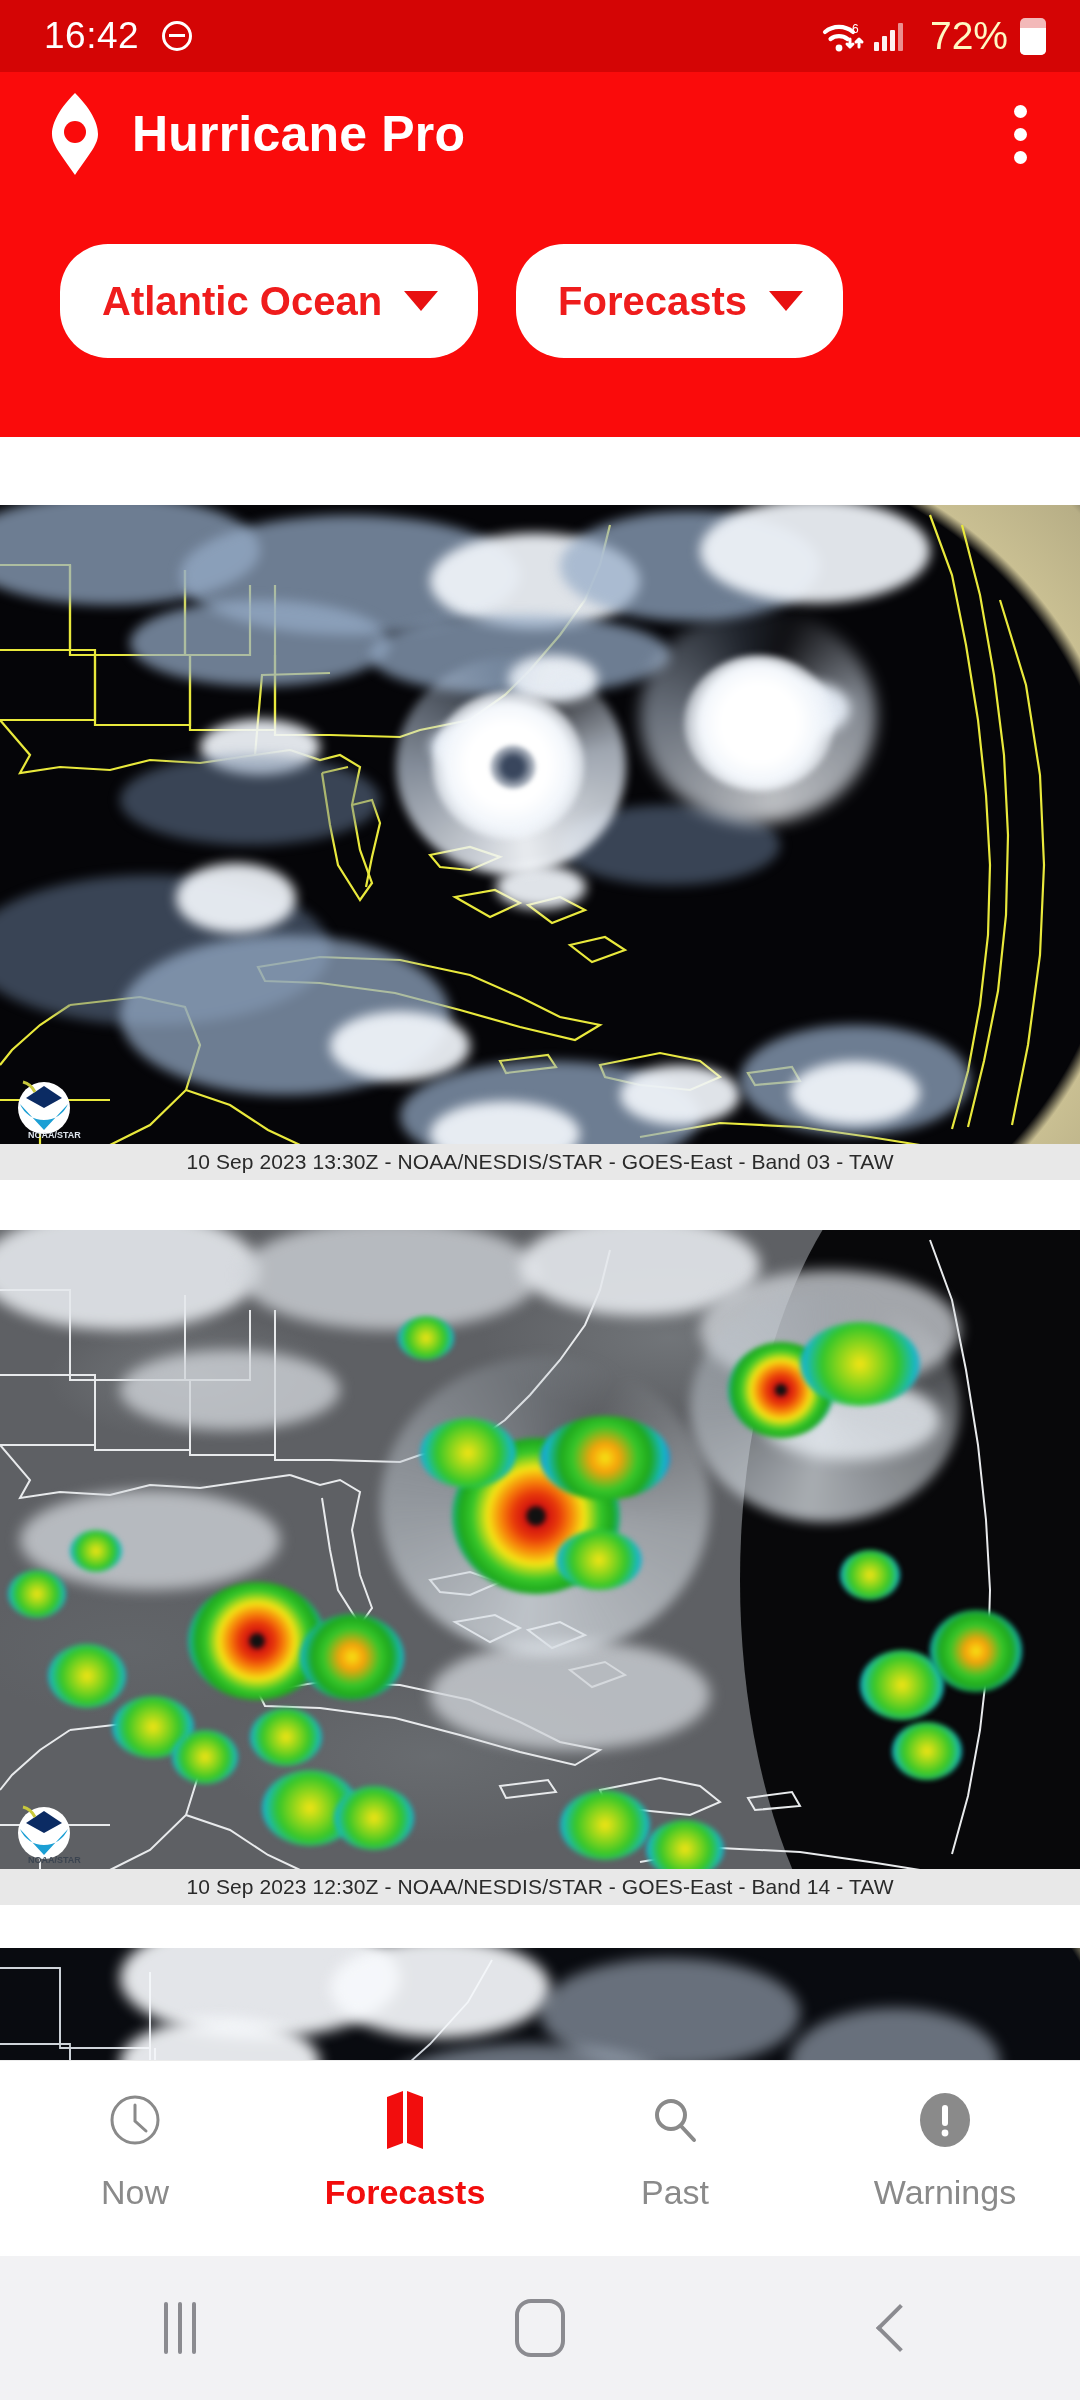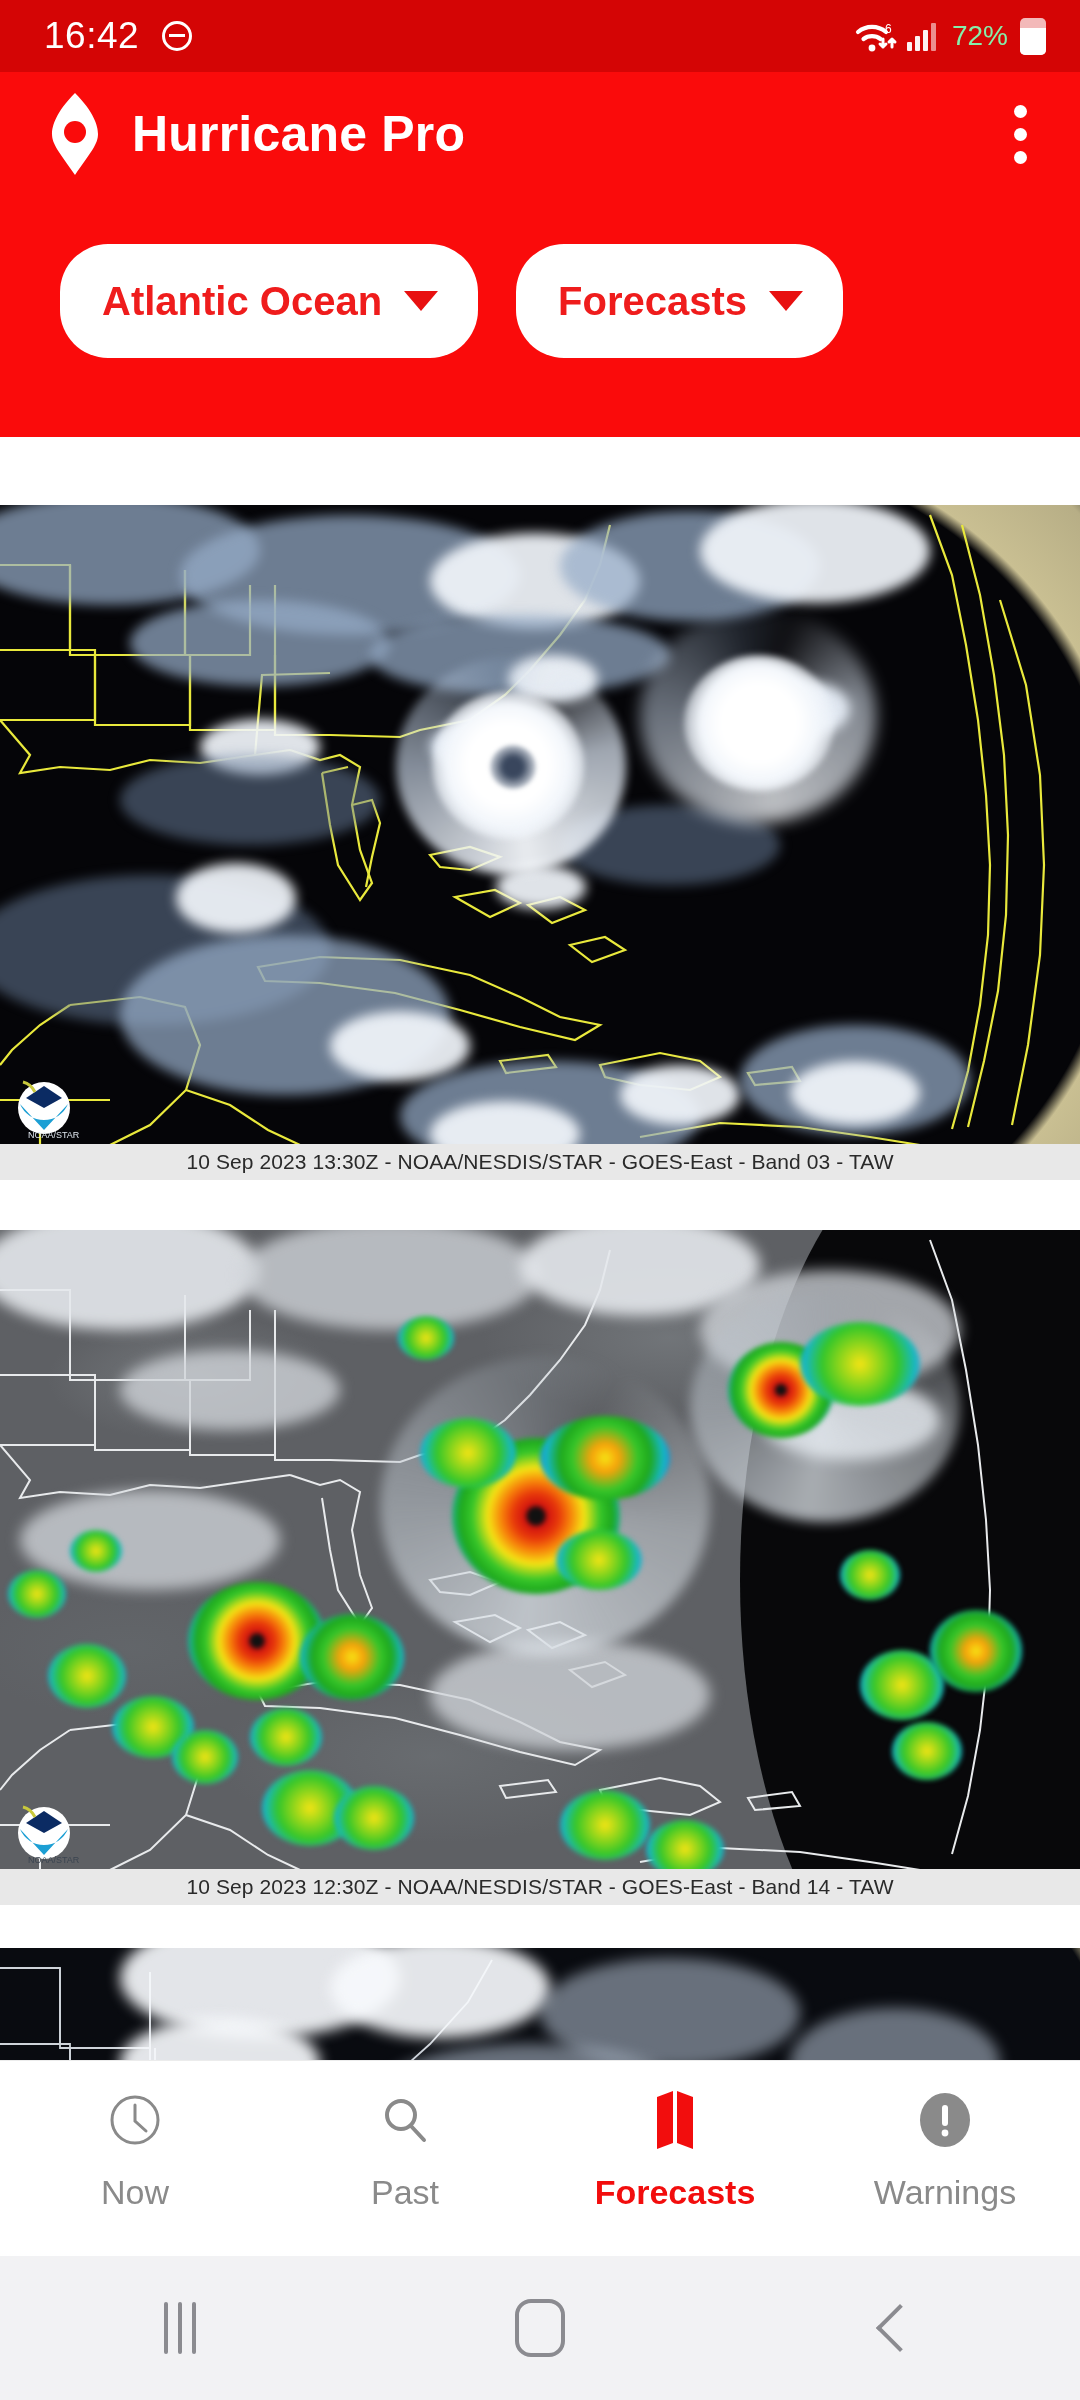--- a/index.html
+++ b/index.html
@@ -25,21 +25,21 @@
               width:16px; height:3px; background:#fff; }
   .sb-right { display:flex; align-items:center; gap:9px; }
   .wifi6 { position:relative; width:44px; height:34px; }
   .wifi6 svg { position:absolute; left:0; top:2px; }
   .sig { display:flex; align-items:flex-end; gap:3px; height:30px; }
   .sig i { display:block; width:5px; background:#fff; border-radius:1px; }
   .sig i:nth-child(1){height:9px;opacity:.95}
   .sig i:nth-child(2){height:15px;opacity:.95}
   .sig i:nth-child(3){height:21px;opacity:.95}
   .sig i:nth-child(4){height:28px;opacity:.55}
-  .batt-pct { color:#86efac; font-size:28px; margin-left:7px; }
+  .batt-pct { color:#fef9c3; font-size:39px; margin-left:18px; }
   .batt {
     width:26px; height:37px; border-radius:5px; background:#f3b9b9;
     position:relative; margin-left:3px; overflow:hidden;
   }
   .batt::before { content:""; position:absolute; left:8px; top:-5px;
      width:10px; height:6px; background:#f3b9b9; border-radius:2px; }
   .batt span { position:absolute; left:0; bottom:0; width:100%; height:72%;
      background:#ffffff; }
 
   
@@ -66,21 +66,21 @@
            border-right:17px solid transparent;border-top:20px solid #e81010; }
 
   
   .content { position:absolute; left:0; top:437px; width:1080px; height:1623px;
              background:#fff; overflow:hidden; }
   .card { position:absolute; left:0; width:1080px; overflow:hidden; background:#000; }
   #card1 { top:68px;  height:675px; }
   #card2 { top:793px; height:675px; }
   #card3 { top:1511px; height:300px; }
 
-  .sat { position:absolute; inset:0; overflow:hidden; }
+  .sat { position:absolute; inset:0; overflow:hidden;font-weight:bold; }
 
   
   .vis-base { position:absolute; inset:0; background:#050508; }
   .limb {
     position:absolute; right:-150px; top:-120px; width:520px; height:960px;
     border-radius:50%;
     background:
       radial-gradient(circle at 0% 50%, rgba(0,0,0,0) 58%, #c9bf92 60%, #b7ae86 72%, rgba(0,0,0,0) 78%);
   }
 
@@ -493,38 +493,38 @@
   <div class="navitem">
     <span class="navicon">
       <svg width="56" height="56" viewBox="0 0 56 56">
         <circle cx="28" cy="28" r="23" fill="none" stroke="#8a8a8a" stroke-width="3"></circle>
         <path d="M28 13 V29 L39 39" fill="none" stroke="#8a8a8a" stroke-width="3" stroke-linecap="round"></path>
       </svg>
     </span>
     <span class="navlabel">Now</span>
   </div>
 
+  <div class="navitem active">
+    <span class="navicon">
+      <svg width="56" height="62" viewBox="0 0 56 62">
+        <path d="M10 8 L26 2 L26 54 L10 60 Z" fill="#f20d0d"></path>
+        <path d="M30 2 L46 8 L46 60 L30 54 Z" fill="#f20d0d"></path>
+      </svg>
+    </span>
+    <span class="navlabel">Forecasts</span>
+  </div>
+
   <div class="navitem">
     <span class="navicon">
       <svg width="56" height="56" viewBox="0 0 56 56">
         <circle cx="24" cy="23" r="14" fill="none" stroke="#8a8a8a" stroke-width="4"></circle>
         <path d="M34 34 L47 48" stroke="#8a8a8a" stroke-width="4" stroke-linecap="round"></path>
       </svg>
     </span>
     <span class="navlabel">Past</span>
-  </div>
-
-  <div class="navitem active">
-    <span class="navicon">
-      <svg width="56" height="62" viewBox="0 0 56 62">
-        <path d="M10 8 L26 2 L26 54 L10 60 Z" fill="#f20d0d"></path>
-        <path d="M30 2 L46 8 L46 60 L30 54 Z" fill="#f20d0d"></path>
-      </svg>
-    </span>
-    <span class="navlabel">Forecasts</span>
   </div>
 
   <div class="navitem">
     <span class="navicon">
       <svg width="58" height="58" viewBox="0 0 58 58">
         <ellipse cx="29" cy="29" rx="25" ry="27" fill="#8a8a8a"></ellipse>
         <rect x="26" y="14" width="6" height="21" rx="3" fill="#ffffff"></rect>
         <circle cx="29" cy="42" r="3.4" fill="#ffffff"></circle>
       </svg>
     </span>

